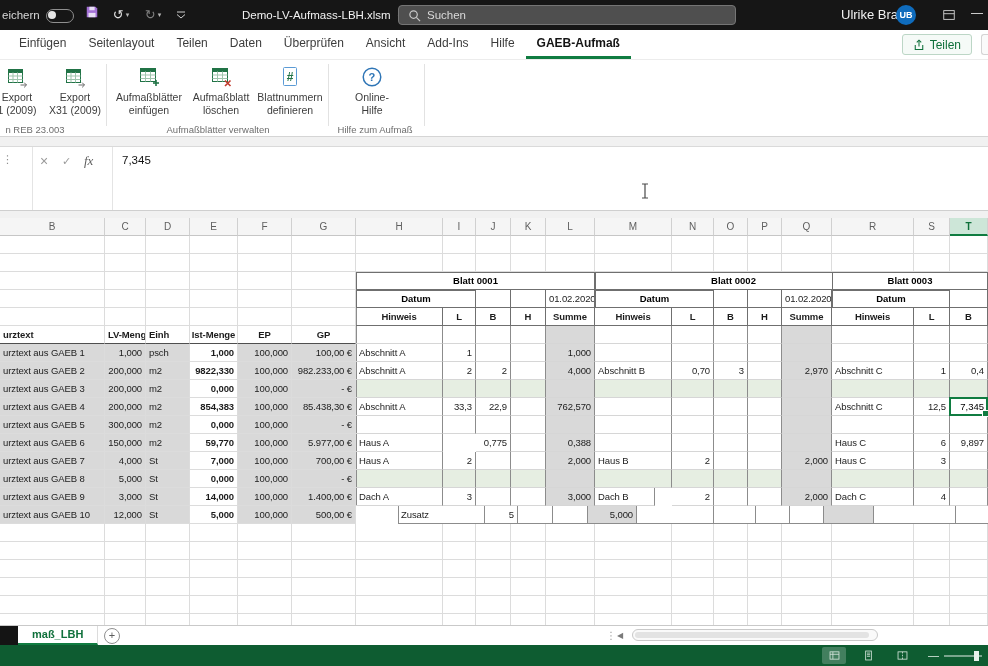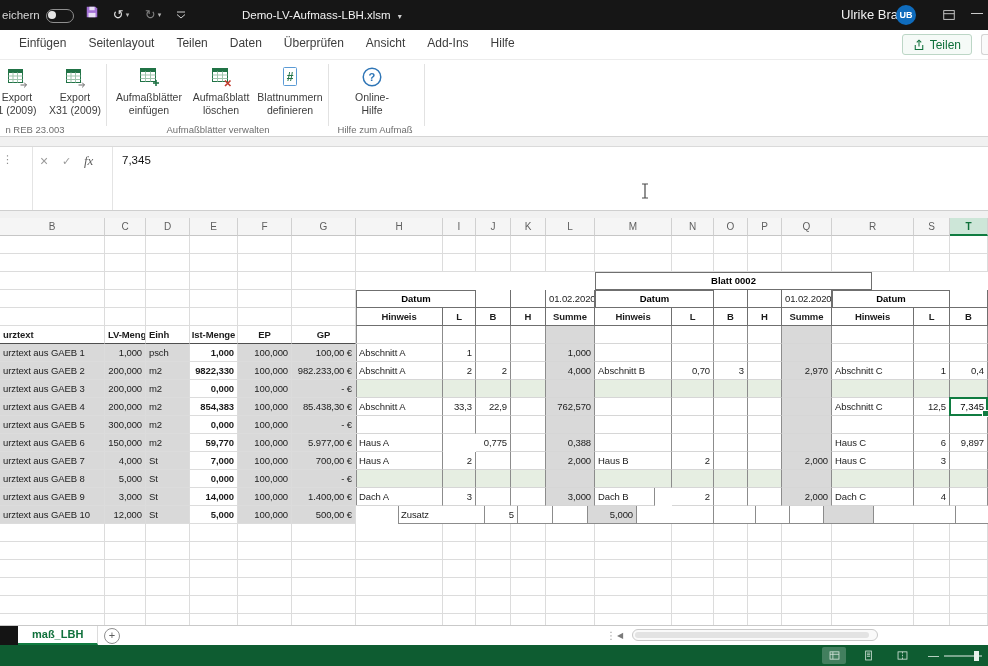--- a/index.html
+++ b/index.html
@@ -110,20 +110,27 @@
         </svg>
     </span>
     <span class="qatbtn" style="left:108px;width:26px">↺<span class="caret">▾</span></span>
     <span class="qatbtn dim" style="left:140px;width:26px">↻<span class="caret">▾</span></span>
     <span class="qatbtn" style="left:172px;width:18px">
       <svg width="10" height="8" viewBox="0 0 10 8">
           <path d="M1 1h8M1 3.5l4 3.5 4-3.5" stroke="#cfcfcf" fill="none"></path>
         </svg>
     </span>
     <span class="doctitle"><span>Demo-LV-Aufmass-LBH.xlsm</span><span class="caret">▾</span></span>
+    <div class="searchbox">
+      <svg width="13" height="13" viewBox="0 0 14 14">
+          <circle cx="6" cy="6" r="4" stroke="#c8c8c8" fill="none" stroke-width="1.3"></circle>
+          <line x1="9" y1="9" x2="13" y2="13" stroke="#c8c8c8" stroke-width="1.3"></line>
+        </svg>
+      <span>Suchen</span>
+    </div>
     <span class="username">Ulrike Braun</span>
     <span class="avatar">UB</span>
     <span class="tbicon" style="left:942px">
       <svg width="14" height="14" viewBox="0 0 16 16">
           <rect x="2" y="3" width="12" height="10" stroke="#d8d8d8" fill="none"></rect>
           <line x1="2" y1="6.5" x2="14" y2="6.5" stroke="#d8d8d8"></line>
         </svg>
     </span>
     <span class="minim">—</span>
   </div>
@@ -131,20 +138,21 @@
   <div class="tabsrow">
     <div class="rtabs" id="ribbon-tabs">
         <span class="rtab">Einfügen</span>
         <span class="rtab">Seitenlayout</span>
         <span class="rtab">Teilen</span>
         <span class="rtab">Daten</span>
         <span class="rtab">Überprüfen</span>
         <span class="rtab">Ansicht</span>
         <span class="rtab">Add-Ins</span>
         <span class="rtab">Hilfe</span>
+        <span class="rtab active">GAEB-Aufmaß</span>
       </div>
     <div class="share">
       <svg width="12" height="12" viewBox="0 0 16 16" stroke="#0f703b" fill="none" stroke-width="1.4">
           <path d="M3 8v6h10V8"></path>
           <path d="M8 10V2"></path>
           <path d="M5 4.5L8 1.5l3 3"></path>
         </svg>
       <span>Teilen</span>
     </div>
     <div class="cutbox"></div>
@@ -662,23 +670,25 @@
       <div class="cell " style="left: 511px; top: 378px; width: 35px;"></div>
       <div class="cell " style="left: 546px; top: 378px; width: 49px;"></div>
       <div class="cell " style="left: 595px; top: 378px; width: 77px;"></div>
       <div class="cell " style="left: 672px; top: 378px; width: 42px;"></div>
       <div class="cell " style="left: 714px; top: 378px; width: 34px;"></div>
       <div class="cell " style="left: 748px; top: 378px; width: 34px;"></div>
       <div class="cell " style="left: 782px; top: 378px; width: 50px;"></div>
       <div class="cell " style="left: 832px; top: 378px; width: 82px;"></div>
       <div class="cell " style="left: 914px; top: 378px; width: 36px;"></div>
       <div class="cell " style="left: 950px; top: 378px; width: 38px;"></div>
+      <div class="mcell ttl" style="left: 356px; top: 36px; width: 239px;">Blatt 0001</div>
       <div class="mcell dat" style="left: 356px; top: 54px; width: 120px;">Datum</div>
       <div class="mcell ttl" style="left: 595px; top: 36px; width: 277px;">Blatt 0002</div>
       <div class="mcell dat" style="left: 595px; top: 54px; width: 119px;">Datum</div>
+      <div class="mcell ttl" style="left: 832px; top: 36px; width: 156px;">Blatt 0003</div>
       <div class="mcell dat" style="left: 832px; top: 54px; width: 118px;">Datum</div>
       <div class="active-cell" style="left: 949px; top: 161px; width: 39px;">7,345</div>
     </div>
 
   <div class="sheettabs">
     <div class="tab-corner"></div>
     <div class="sheet-tab">maß_LBH</div>
     <div class="addsheet">+</div>
     <span class="splitdots">⋮</span>
     <span class="scroll-left">◀</span>

